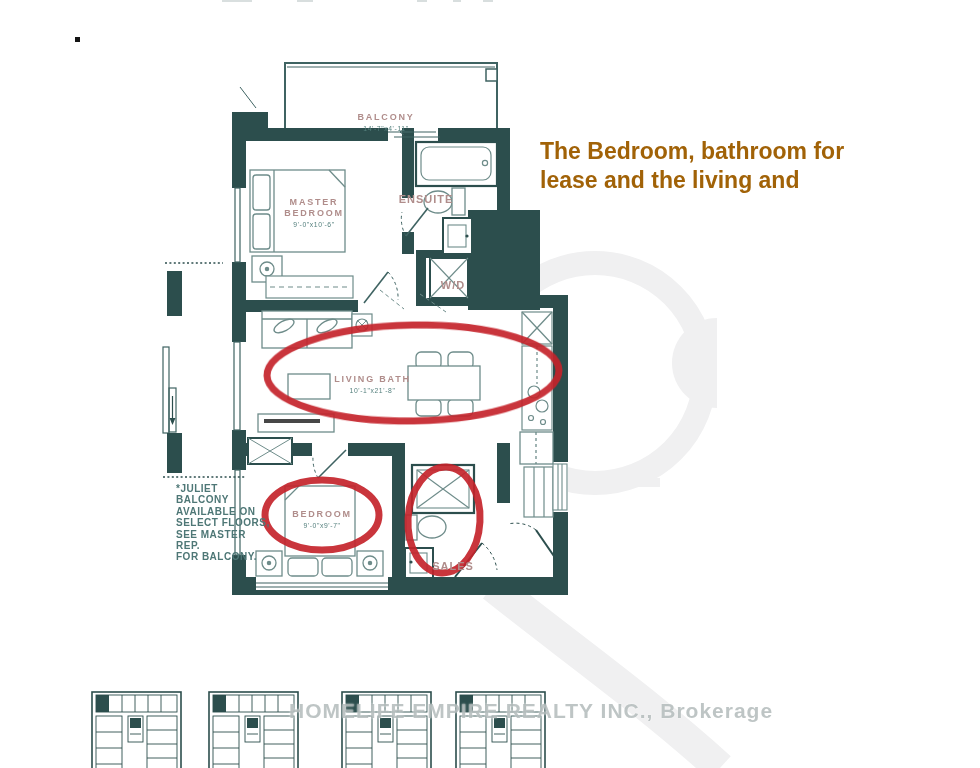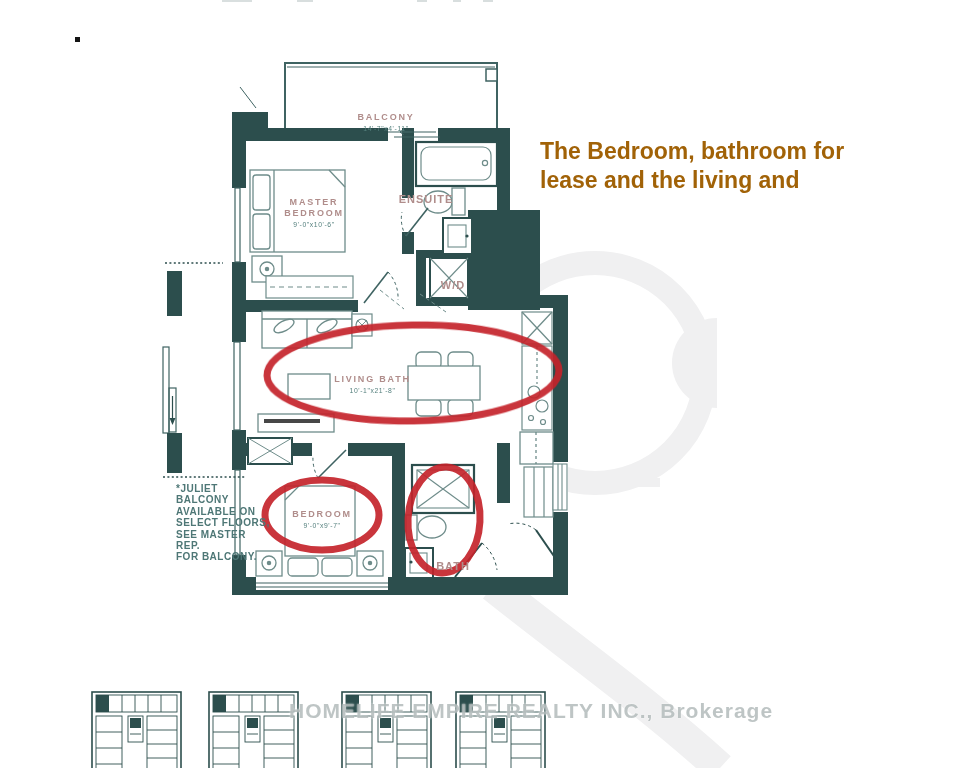--- a/index.html
+++ b/index.html
@@ -333,21 +333,21 @@
     <span class="room-name">LIVING BATH</span>
     <span class="room-dims">10'-1"x21'-8"</span>
   </div>
 
   <div class="txt room-label-box" style="left:270px;top:509px;width:104px;">
     <span class="room-name">BEDROOM</span>
     <span class="room-dims">9'-0"x9'-7"</span>
   </div>
 
   <div class="txt room-label-box" style="left:432px;top:561px;width:42px;">
-    <span class="room-name small">BATH</span>
+    <span class="room-name small">SALES</span>
   </div>
 
   <div class="txt" id="red-note">
     <span class="note-line">The Bedroom, bathroom for</span>
     <span class="note-line">lease and the living and</span>
   </div>
 
   <div class="txt" id="footnote">
     <span>*JULIET BALCONY</span>
     <span>AVAILABLE ON</span>

